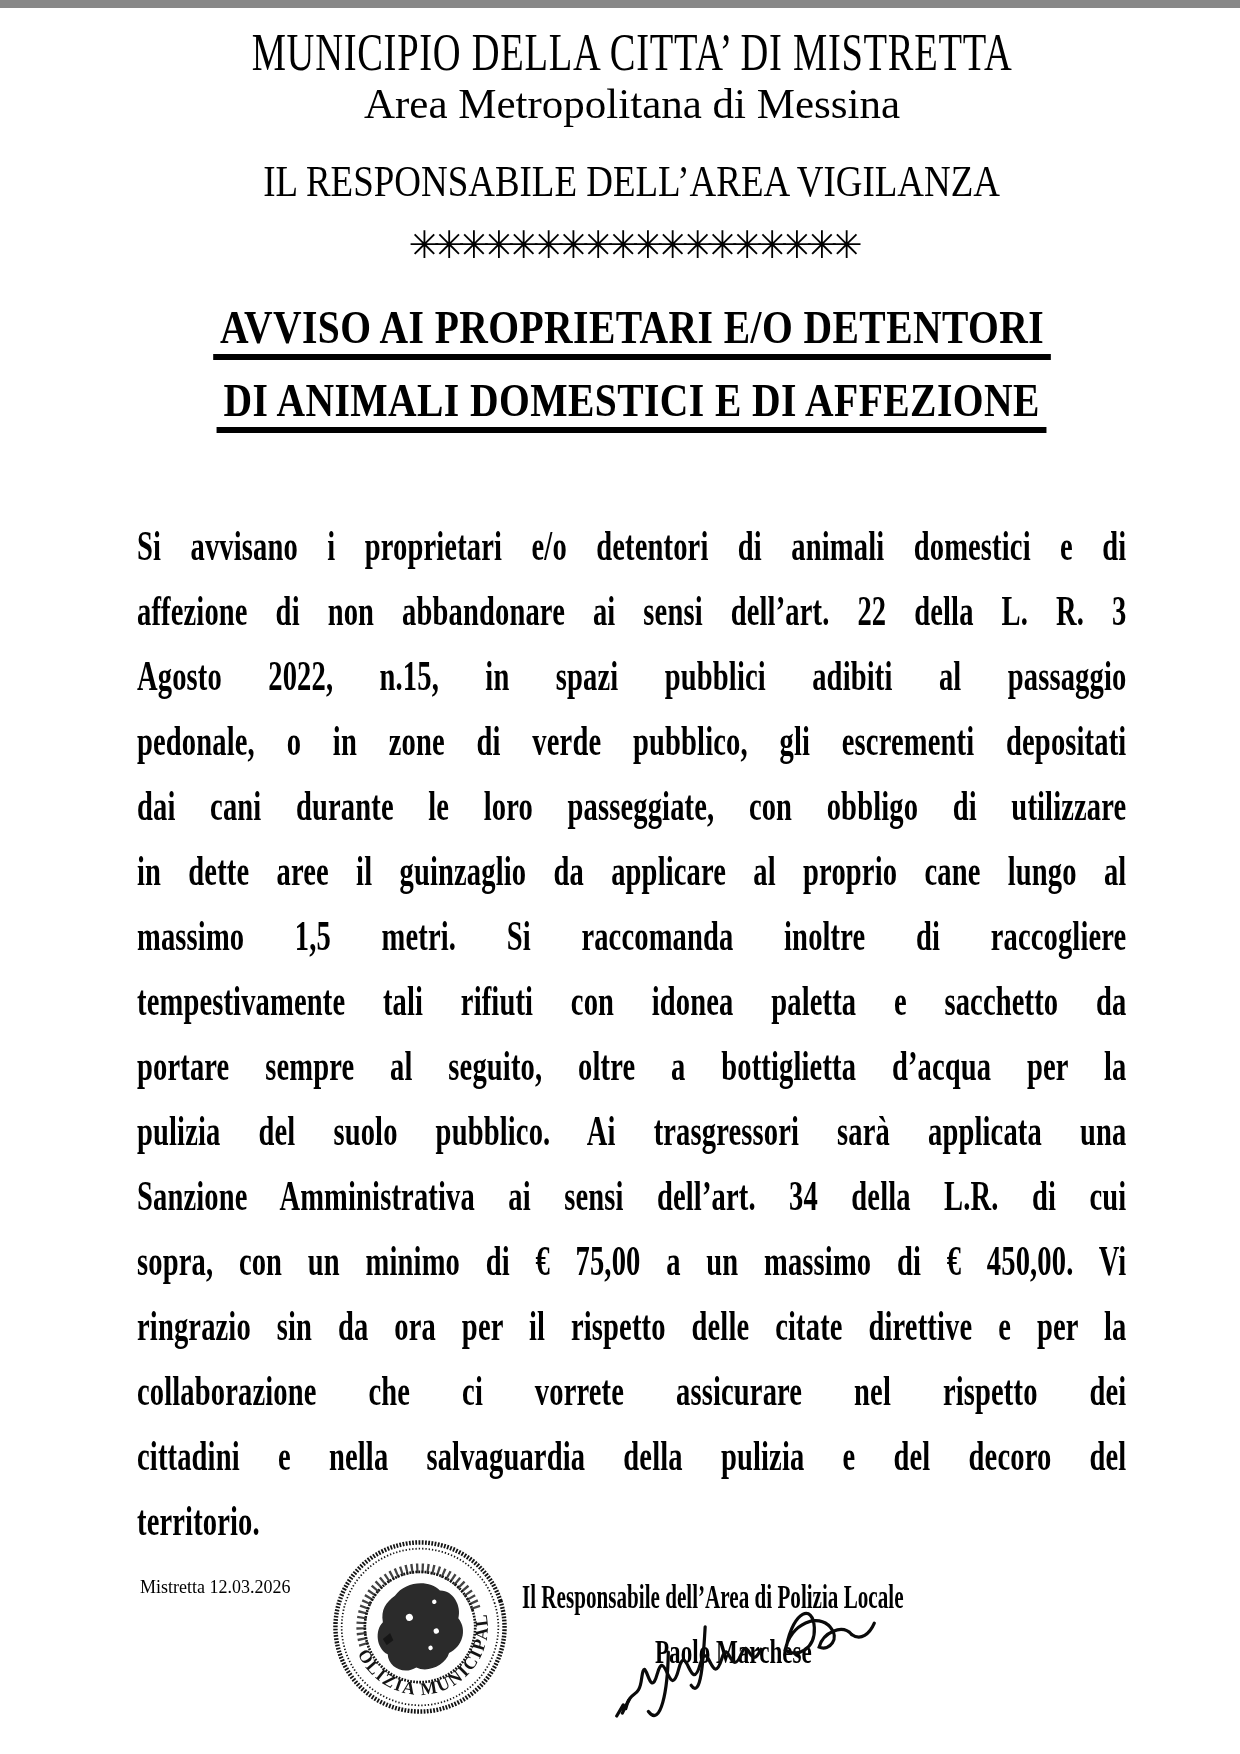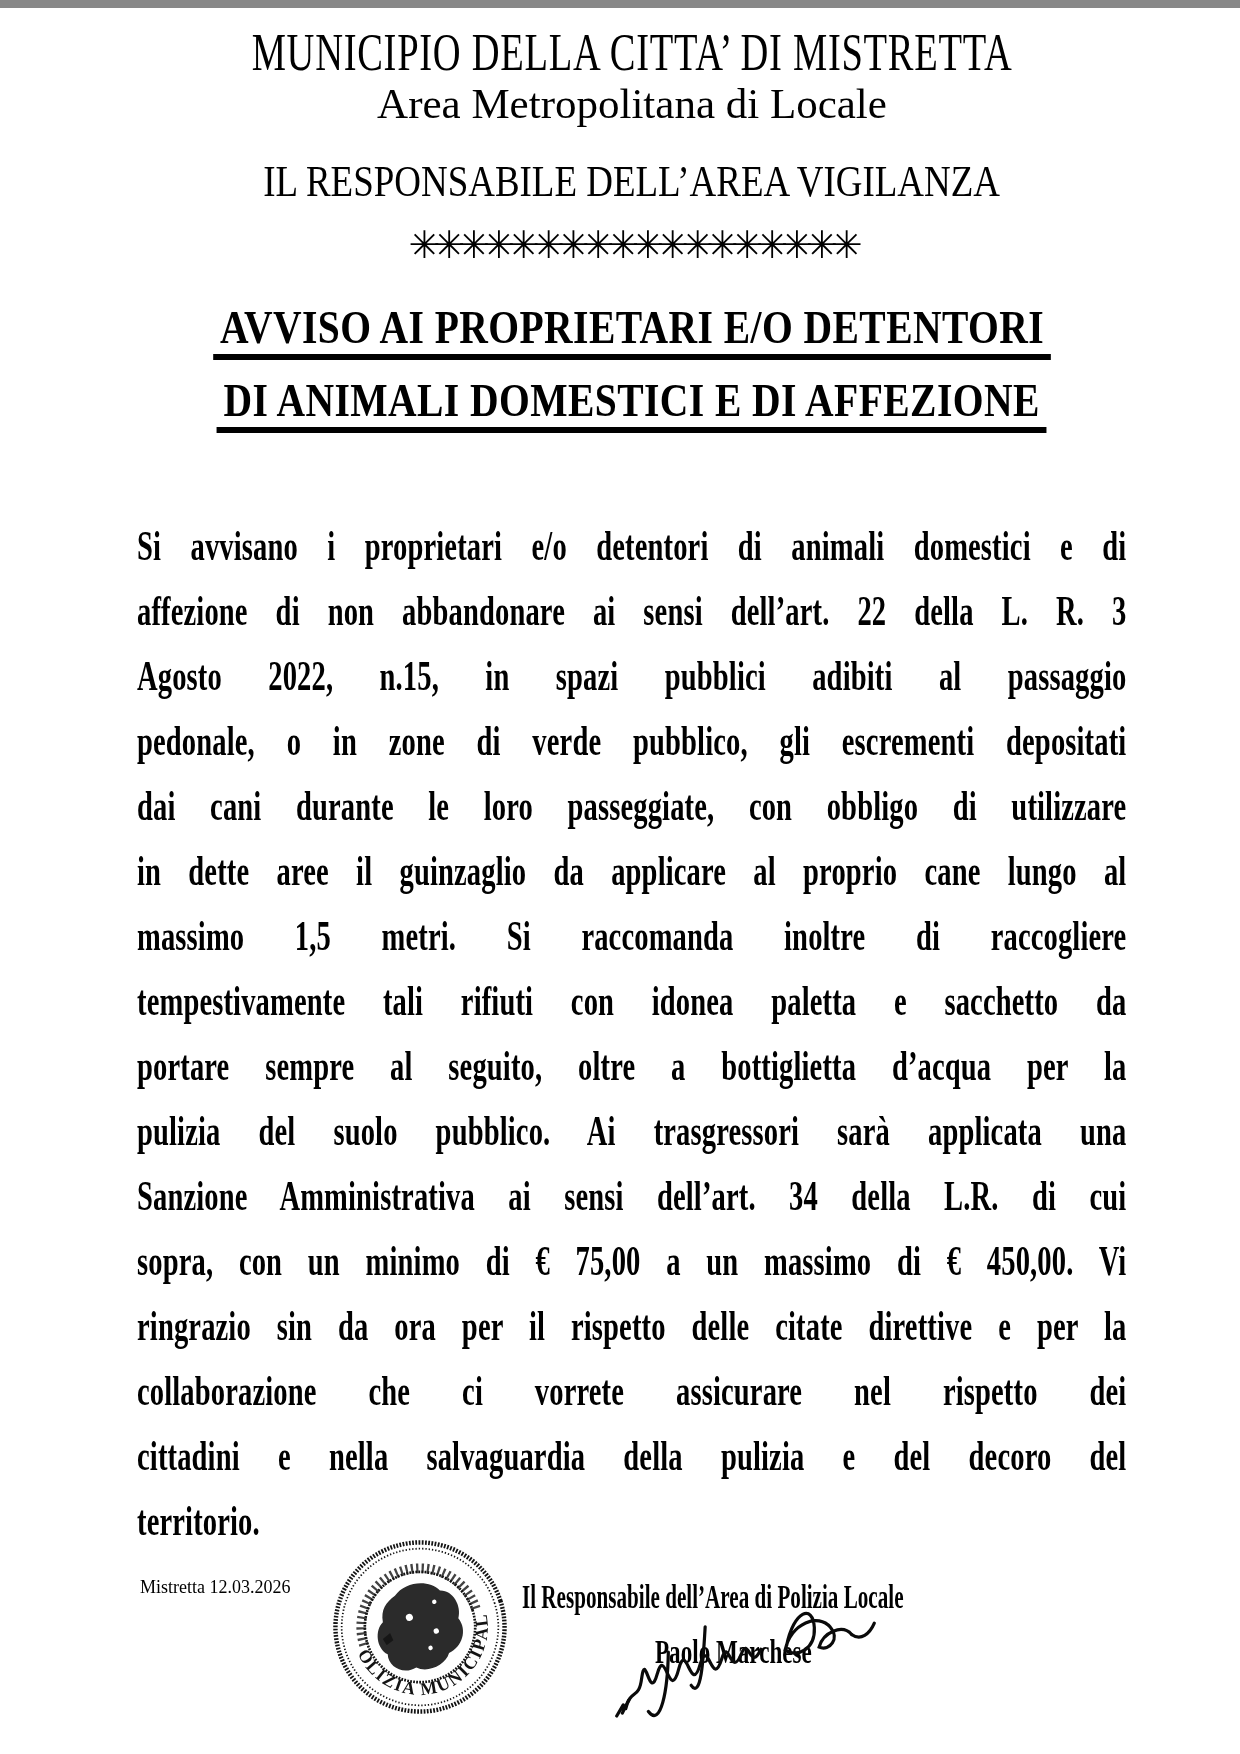--- a/index.html
+++ b/index.html
@@ -57,21 +57,21 @@
 </style>
 </head>
 <body>
 
 <div class="page">
 
   <div class="hline h1">
     <span class="cond">MUNICIPIO DELLA CITTA’ DI MISTRETTA</span>
   </div>
   <div class="hline h2">
-    <span class="cond">Area Metropolitana di Locale</span>
+    <span class="cond">Area Metropolitana di Messina</span>
   </div>
   <div class="hline h3">
     <span class="cond">IL RESPONSABILE DELL’AREA VIGILANZA</span>
   </div>
   <div class="hline stars">✳✳✳✳✳✳✳✳✳✳✳✳✳✳✳✳✳✳</div>
 
   <div class="hline titleline title1">
     <span class="cond">AVVISO AI PROPRIETARI E/O DETENTORI</span>
   </div>
   <div class="hline titleline title2">

